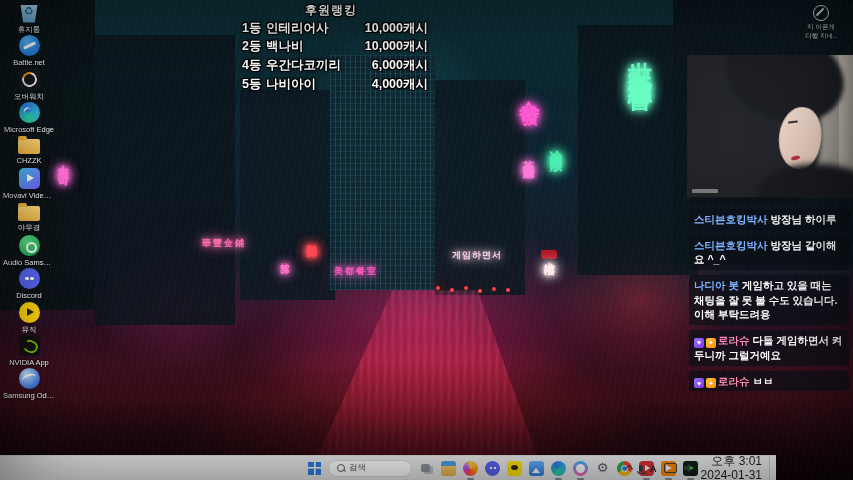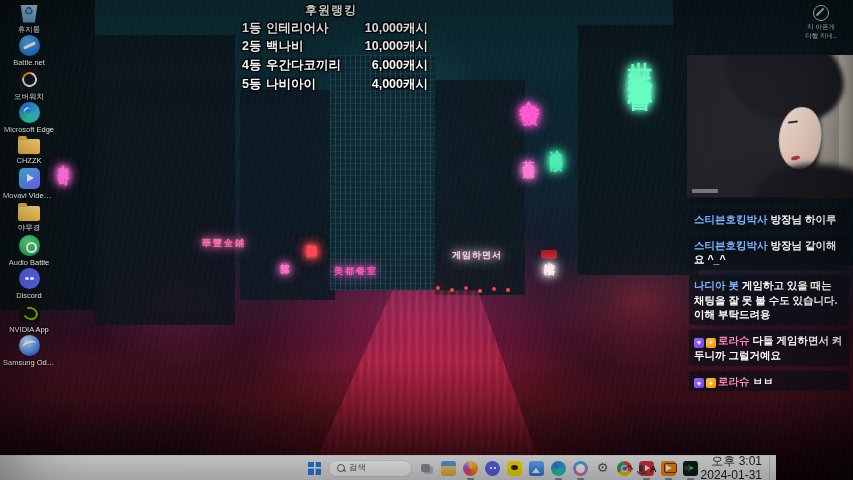--- a/index.html
+++ b/index.html
@@ -231,25 +231,29 @@
       <div class="dit">
         <div class="g g-movavi"></div>
         <div class="dlabel">Movavi Video Edi..</div>
       </div>
       <div class="dit">
         <div class="g g-folder"></div>
         <div class="dlabel">야무경</div>
       </div>
       <div class="dit">
         <div class="g g-audio-player"></div>
-        <div class="dlabel">Audio Battle</div>
+        <div class="dlabel">Audio Samsung</div>
       </div>
       <div class="dit">
         <div class="g g-discord"></div>
         <div class="dlabel">Discord</div>
+      </div>
+      <div class="dit">
+        <div class="g g-music"></div>
+        <div class="dlabel">뮤직</div>
       </div>
       <div class="dit">
         <div class="g g-nvidia"></div>
         <div class="dlabel">NVIDIA App</div>
       </div>
       <div class="dit">
         <div class="g g-samsung"></div>
         <div class="dlabel">Samsung Odys..</div>
       </div>
     </div>

